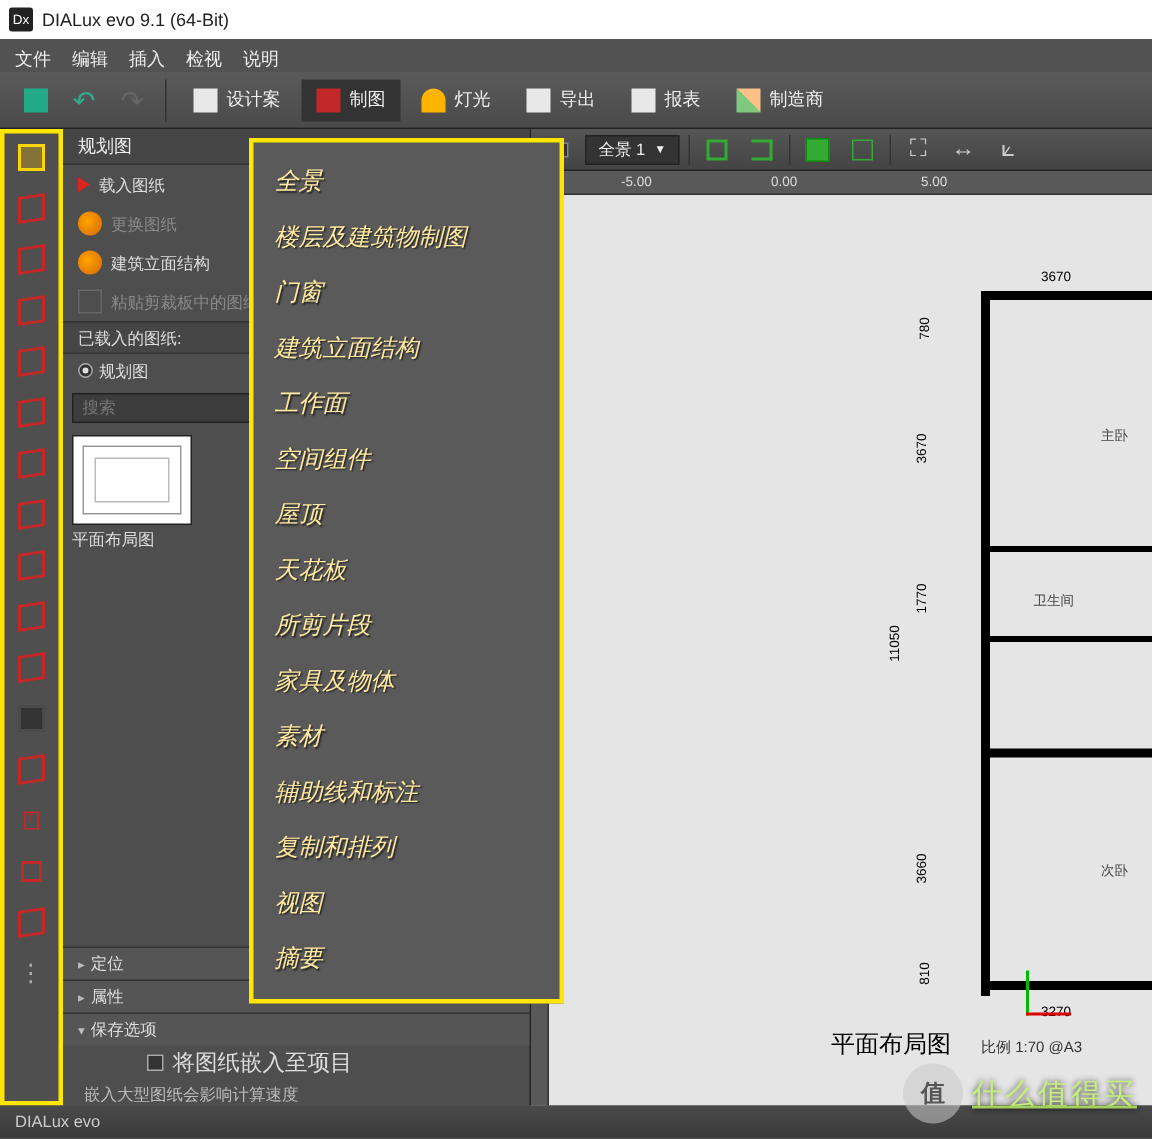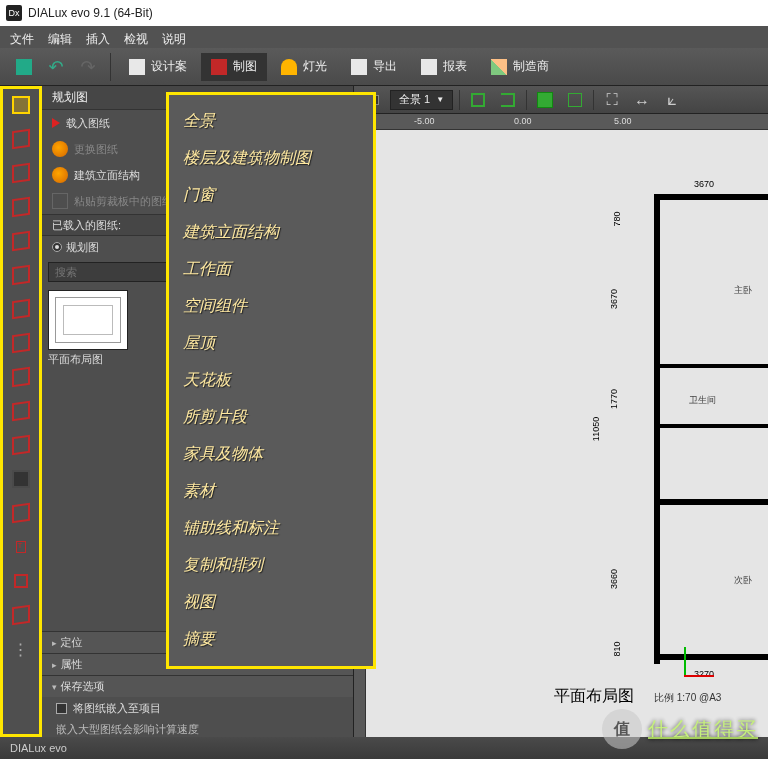--- a/index.html
+++ b/index.html
@@ -43,21 +43,21 @@
 .radio-row .dot { width:10px; height:10px; border:1px solid #aaa; border-radius:50%; background:#333; position:relative; }
 .radio-row .dot::after { content:""; width:4px; height:4px; background:#ddd; border-radius:50%; position:absolute; top:2px; left:2px; }
 .thumb { margin:4px 6px; width:80px; }
 .thumb .img { width:80px; height:60px; background:#fff; border:1px solid #222; position:relative; }
 .thumb .img::before { content:""; position:absolute; inset:6px; border:1px solid #999; }
 .thumb .img::after { content:""; position:absolute; left:14px; right:14px; top:14px; bottom:14px; border:1px solid #bbb; }
 .thumb .cap { color:#ddd; font-size:11px; margin-top:2px; }
 .acc { height:22px; background:#555; color:#ddd; font-size:11px; display:flex; align-items:center; padding-left:10px; border-top:1px solid #333; gap:4px; }
 .acc::before { content:"▾"; font-size:9px; color:#bbb; }
 .acc.col::before { content:"▸"; }
-.check-row { height:22px; display:flex; align-items:center; padding-left:14px; color:#ddd; font-size:11px; gap:6px; }
+.check-row { height:22px; display:flex; align-items:center; padding-left:14px; color:#ddd; font-size:15px; gap:6px;margin-left:42px; }
 .check-row .ck { width:11px; height:11px; border:1px solid #aaa; background:#333; }
 .sublbl { color:#bbb; font-size:11px; padding-left:14px; margin-top:3px; }
 
 .overlay-menu { position:absolute; left:124px; top:6px; width:210px; border:3px solid #ffe600; background:#5a5a5a; z-index:10; padding:8px 0; }
 .overlay-menu .mi { color:#ffe9a0; font-size:16px; font-weight:normal; padding:8px 14px; cursor:pointer; font-style:italic; text-shadow:1px 1px 1px #222; }
 
 .viewport { flex:1; background:#4a4a4a; position:relative; }
 .vtoolbar { height:28px; background:linear-gradient(#555,#444); border-bottom:1px solid #222; display:flex; align-items:center; padding-left:6px; gap:6px; }
 .vtoolbar .vtbtn { width:24px; height:24px; display:flex; align-items:center; justify-content:center; cursor:pointer; }
 .vtoolbar .vsep { width:1px; height:20px; background:#333; }

